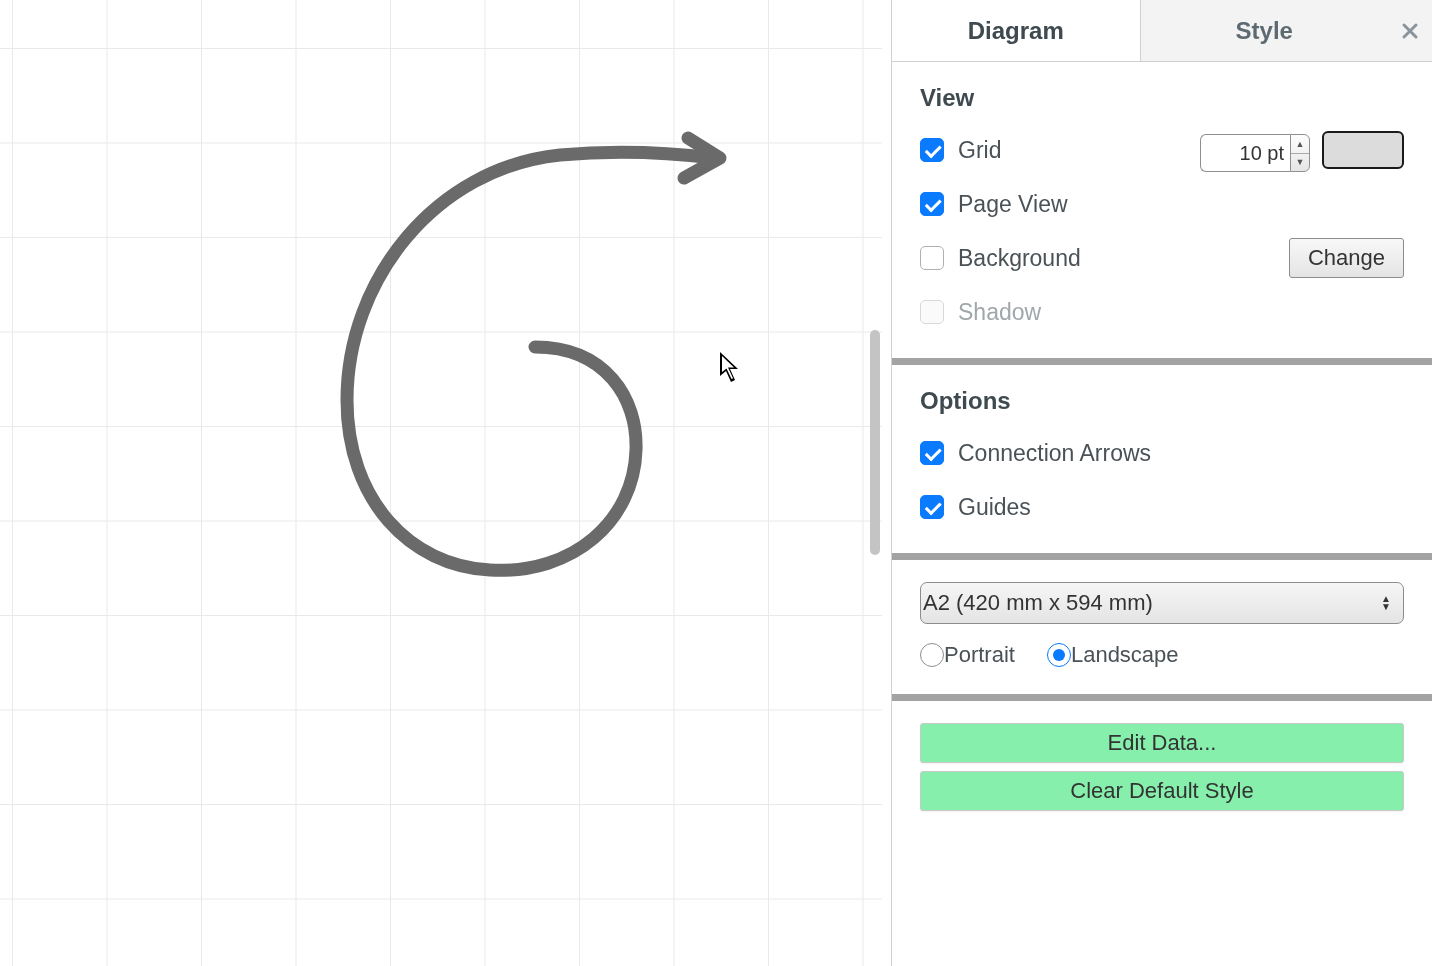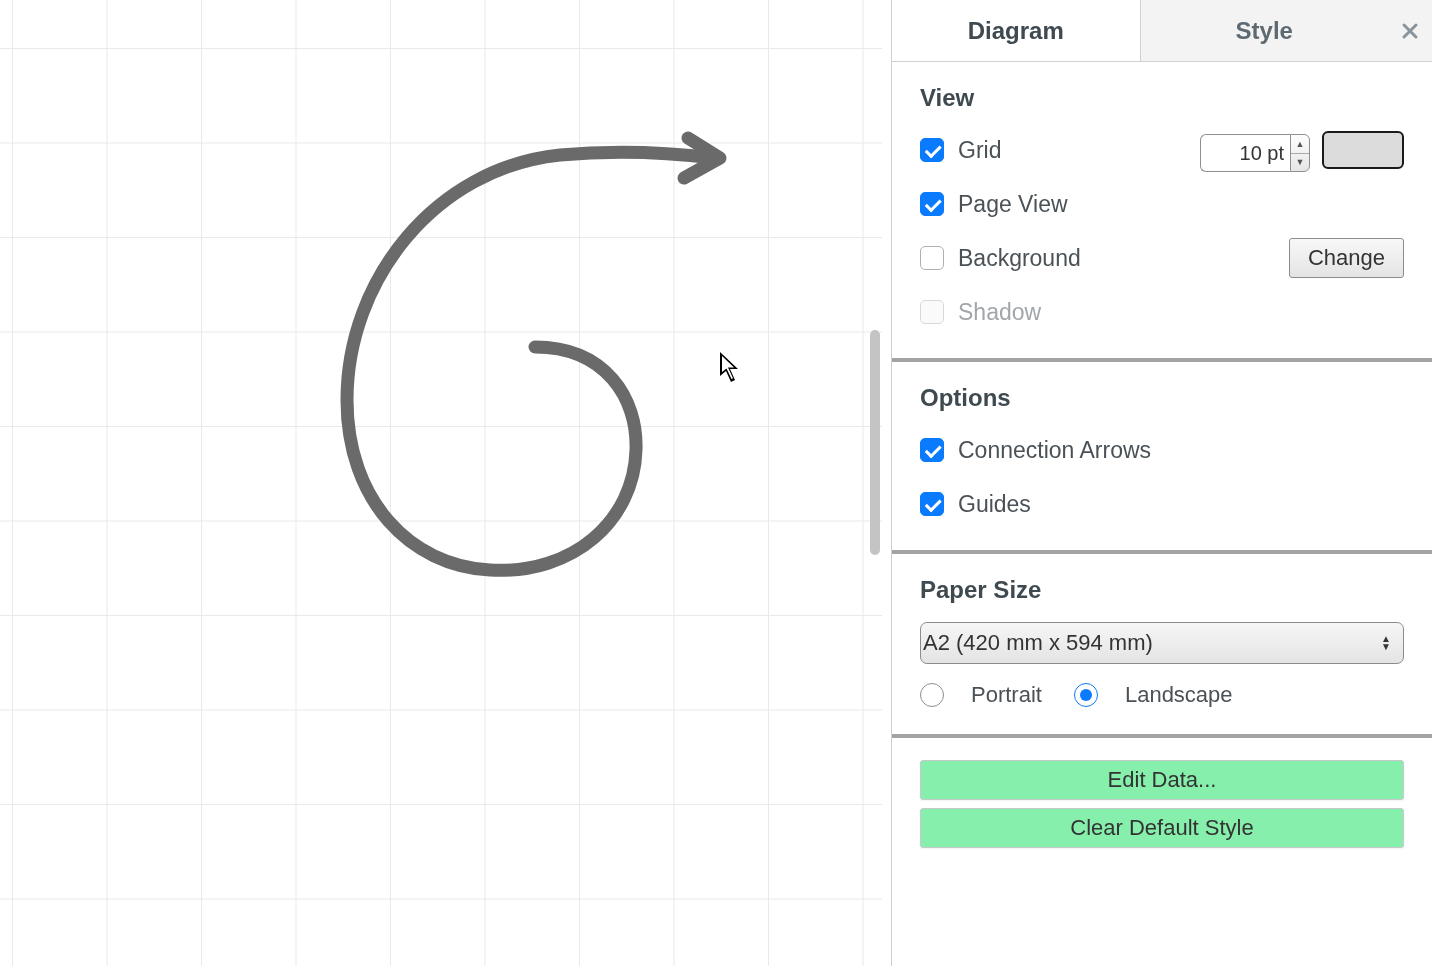--- a/index.html
+++ b/index.html
@@ -89,21 +89,21 @@
   width: 44px;
   display: flex;
   align-items: center;
   justify-content: center;
   color: #8b949a;
   font-size: 24px;
   cursor: pointer;
 }
 .panel {
   padding: 22px 28px 26px 28px;
-  border-bottom: 4px solid #a3a3a3;
+  border-bottom: 7px solid #a3a3a3;
 }
 .section-title {
   font-size: 24px;
   font-weight: 700;
   color: #3f4a50;
   margin-bottom: 18px;
 }
 .row {
   display: flex;
   align-items: center;
@@ -243,21 +243,21 @@
   color: #333;
 }
 .radio-row {
   display: flex;
   gap: 32px;
   margin-top: 18px;
 }
 .radio-opt {
   display: flex;
   align-items: center;
-  gap: 27px;
+  gap: 0;
   cursor: pointer;
 }
 .radio {
   width: 24px;
   height: 24px;
   border: 1.5px solid #8f8f8f;
   border-radius: 50%;
   background: #fff;
   display: flex;
   align-items: center;
@@ -361,21 +361,20 @@
       <div class="checkbox checked"></div>
       <span class="cb-label">Connection Arrows</span>
     </div>
     <div class="row" style="margin-bottom:0">
       <div class="checkbox checked"></div>
       <span class="cb-label">Guides</span>
     </div>
   </div>
 
   <div class="panel">
-    <div class="section-title">Paper Size</div>
     <div class="select-wrap">
       <span class="select-label">A2 (420 mm x 594 mm)</span>
       <div class="select-arrows">
           <span>▲</span>
           <span>▼</span>
         </div>
     </div>
     <div class="radio-row">
       <div class="radio-opt">
         <div class="radio"></div>

